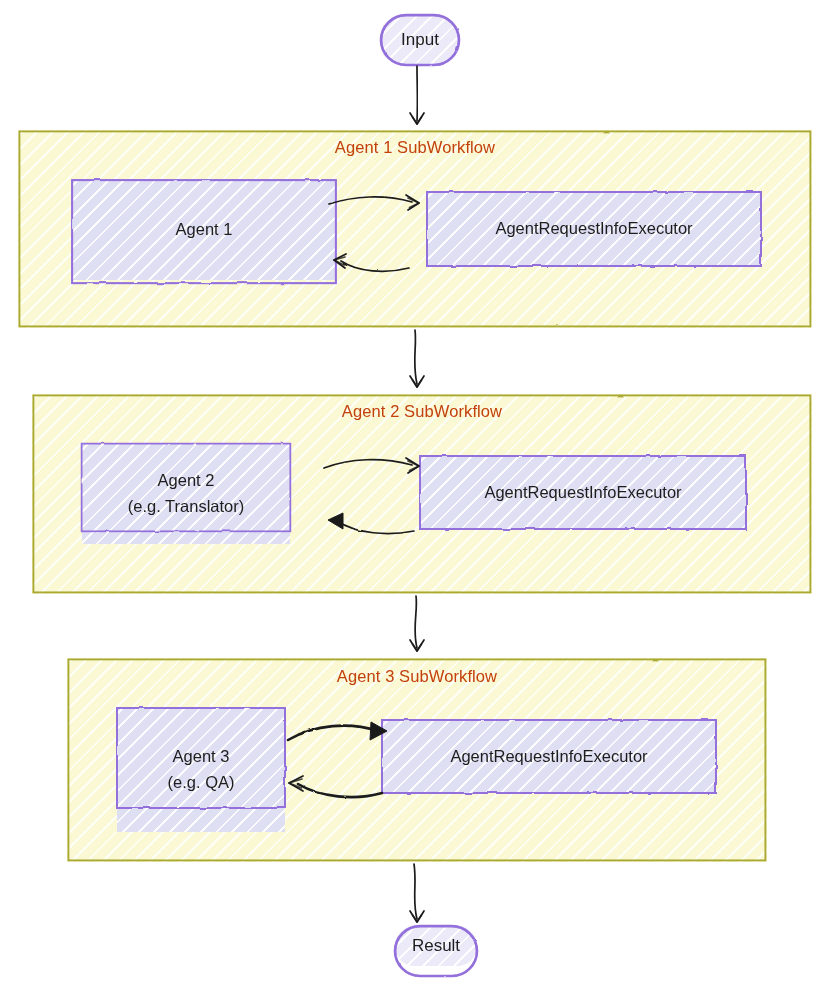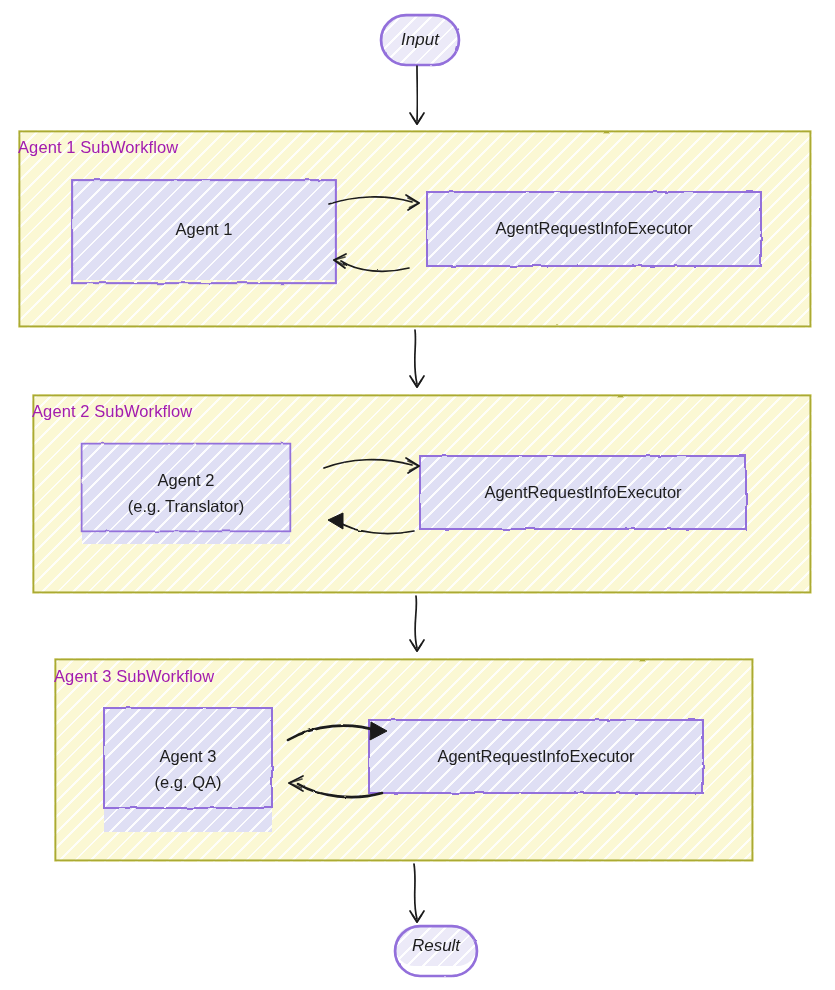--- a/index.html
+++ b/index.html
@@ -68,22 +68,23 @@
   }
   .subgraph .sg-border {
     position: absolute;
     inset: 0;
     pointer-events: none;
   }
   .sg-title {
     position: absolute;
     left: 0;
     right: 0;
+    text-align: center;
     font-size: 16.5px;
-    color: #a21caf;
+    color: #c2410c;
     letter-spacing: 0.1px;
     white-space: nowrap;
   }
 
   
   .node {
     position: absolute;
     box-sizing: border-box;
   }
   .node .nd-fill {
@@ -106,21 +107,20 @@
     color: #1d1d1d;
     line-height: 1.55;
     text-align: center;
     white-space: nowrap;
   }
 
   
   .stadium {
     position: absolute;
     box-sizing: border-box;
-    font-style: italic;
   }
   .stadium .st-fill {
     position: absolute;
     inset: 0;
     border-radius: 999px;
   }
   .stadium .st-border {
     position: absolute;
     inset: -4px;
     pointer-events: none;
@@ -245,21 +245,21 @@
 
     <div class="node" style="left:388px; top:62px; width:326px; height:73px;">
       <div class="nd-fill hatch-lav"></div>
       <svg class="nd-border" viewBox="0 0 332 79" preserveAspectRatio="none">
         <rect x="3" y="3" width="326" height="73" fill="none" stroke="#9370db" stroke-width="2" filter="url(#rough)"></rect>
       </svg>
       <div class="nd-label">AgentRequestInfoExecutor</div>
     </div>
   </div>
 
-  <div class="subgraph" style="left:54px; top:658px; width:700px; height:204px;border-radius:26px;">
+  <div class="subgraph" style="left:67px; top:658px; width:700px; height:204px;border-radius:26px;">
     <div class="sg-fill hatch-yellow"></div>
     <svg class="sg-border" viewBox="0 0 700 204" preserveAspectRatio="none">
       <rect x="1.4" y="1.4" width="697" height="201" fill="none" stroke="#aaaa33" stroke-width="1.9" filter="url(#rough3)"></rect>
     </svg>
     <div class="sg-title" style="top:9px;">Agent 3 SubWorkflow</div>
 
     <div class="node" style="left:50px; top:50px; width:168px; height:124px;">
       <div class="nd-fill hatch-lav"></div>
       <svg class="nd-border" viewBox="0 0 174 106" preserveAspectRatio="none">
         <rect x="3" y="3" width="168" height="100" fill="none" stroke="#9370db" stroke-width="2" filter="url(#rough)"></rect>

